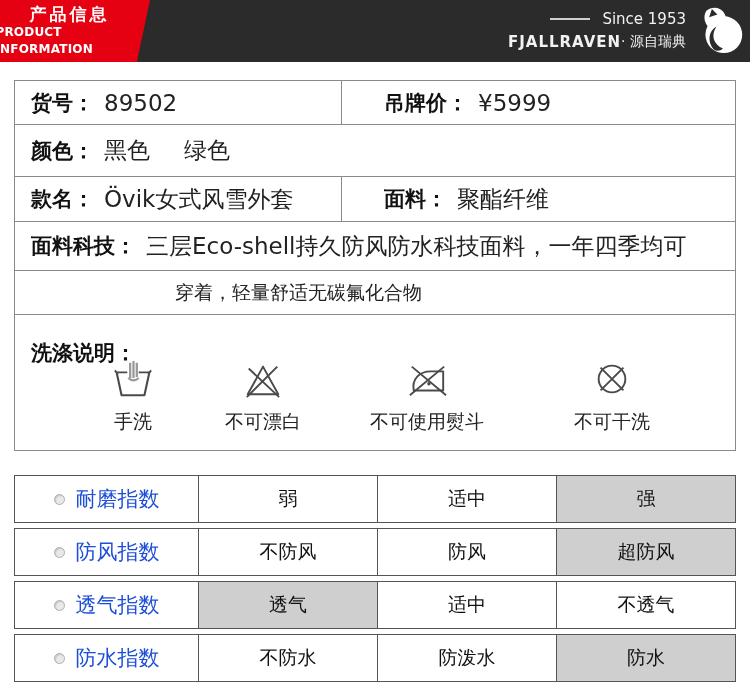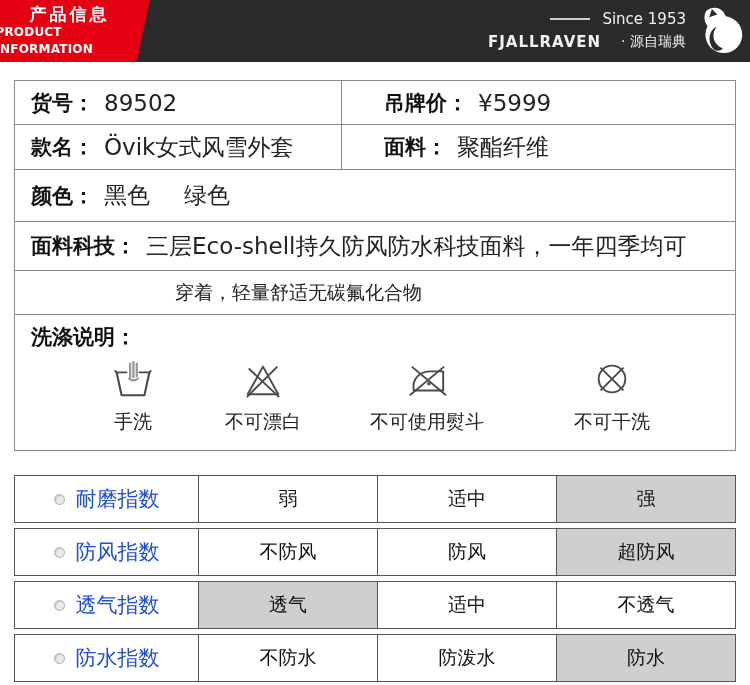--- a/index.html
+++ b/index.html
@@ -12,41 +12,41 @@
             background: var(--banner-red, #e50012); transform: skewX(-12deg); transform-origin: top left; }
   .banner-inner { transform: skewX(12deg); height: 100%; display: flex; flex-direction: column;
                   align-items: center; justify-content: center; padding-left: 10px; }
   .banner-title { color: #fff; font-weight: bold; font-size: 17px; letter-spacing: 3px; line-height: 1.2; }
   .banner-sub { color: #fff; font-weight: bold; font-size: 12px; letter-spacing: 0.2px; line-height: 1.4; }
 
   .brandbox { position: absolute; top: 8px; right: 64px; text-align: right; color: #fff; }
   .since-line { display: flex; align-items: center; justify-content: flex-end; gap: 12px; height: 22px; }
   .since-dash { width: 40px; height: 2px; background: #cfcfcf; }
   .since-text { font-size: 15px; color: #f2f2f2; }
-  .brand-line { display: flex; align-items: center; justify-content: flex-end; gap: 20px; height: 24px; }
+  .brand-line { display: flex; align-items: center; justify-content: flex-end; height: 24px; }
   .brand-name { font-size: 15px; font-weight: bold; letter-spacing: 1px; color: #f2f2f2; }
   .origin-text { font-size: 14px; color: #f2f2f2; }
   .fox { position: absolute; right: 5px; top: 5px; }
 
   
   .info-table { margin: 18px 14px 0 14px; border: 1px solid #8a8a8a; background: #fff; }
   .irow { display: flex; align-items: stretch; border-bottom: 1px solid #8a8a8a; }
   .irow:last-child { border-bottom: none; }
   .cell { display: flex; align-items: center; padding-left: 16px; }
   .cell-left { width: 327px; border-right: 1px solid #8a8a8a; }
   .cell-right { flex: 1; padding-left: 42px; }
   .cell-full { flex: 1; }
   .h44 { height: 44px; } .h45 { height: 45px; } .h52 { height: 52px; } .h49 { height: 49px; }
   .lbl { font-weight: bold; font-size: 21px; color: #111; white-space: nowrap; }
   .val { font-size: 23px; color: #222; margin-left: 10px; white-space: nowrap; }
   .val-gap { margin-left: 34px; }
   .tech-line2 { padding-left: 160px; font-size: 19px; color: #222; }
 
   .wash-row { display: block; position: relative; height: 135px; }
-  .wash-label { position: absolute; left: 16px; top: 8px; }
+  .wash-label { position: absolute; left: 16px; top: 24px; }
   .wash-item { position: absolute; top: 42px; width: 160px; margin-left: -80px;
                display: flex; flex-direction: column; align-items: center; gap: 10px; }
   .wash-item .wlabel { font-size: 19px; color: #222; white-space: nowrap; }
   .wicon { height: 42px; display: flex; align-items: flex-end; justify-content: center; }
 
   
   .rating-table { margin: 24px 14px 0 14px; }
   .rrow { display: flex; align-items: stretch; height: 48px; border: 1px solid #555; margin-bottom: 5px; background: #fff; }
   .rlabel { width: 184px; border-right: 1px solid #555; display: flex; align-items: center; justify-content: center; gap: 11px; }
   .rlabel .txt { font-weight: normal; font-size: 21px; color: #1d4ed8; }
@@ -91,36 +91,36 @@
     <div class="cell cell-left">
       <span class="lbl">货号：</span>
       <span class="val">89502</span>
     </div>
     <div class="cell cell-right">
       <span class="lbl">吊牌价：</span>
       <span class="val">¥5999</span>
     </div>
   </div>
 
-  <div class="irow h45">
-    <div class="cell cell-left">
-      <span class="lbl">款名：</span>
-      <span class="val">Övik女式风雪外套</span>
-    </div>
-    <div class="cell cell-right">
-      <span class="lbl">面料：</span>
-      <span class="val">聚酯纤维</span>
-    </div>
-  </div>
-
   <div class="irow h52">
     <div class="cell cell-full">
       <span class="lbl">颜色：</span>
       <span class="val">黑色</span>
       <span class="val val-gap">绿色</span>
+    </div>
+  </div>
+
+  <div class="irow h45">
+    <div class="cell cell-left">
+      <span class="lbl">款名：</span>
+      <span class="val">Övik女式风雪外套</span>
+    </div>
+    <div class="cell cell-right">
+      <span class="lbl">面料：</span>
+      <span class="val">聚酯纤维</span>
     </div>
   </div>
 
   <div class="irow h49">
     <div class="cell cell-full">
       <span class="lbl">面料科技：</span>
       <span class="val">三层Eco-shell持久防风防水科技面料，一年四季均可</span>
     </div>
   </div>
 

